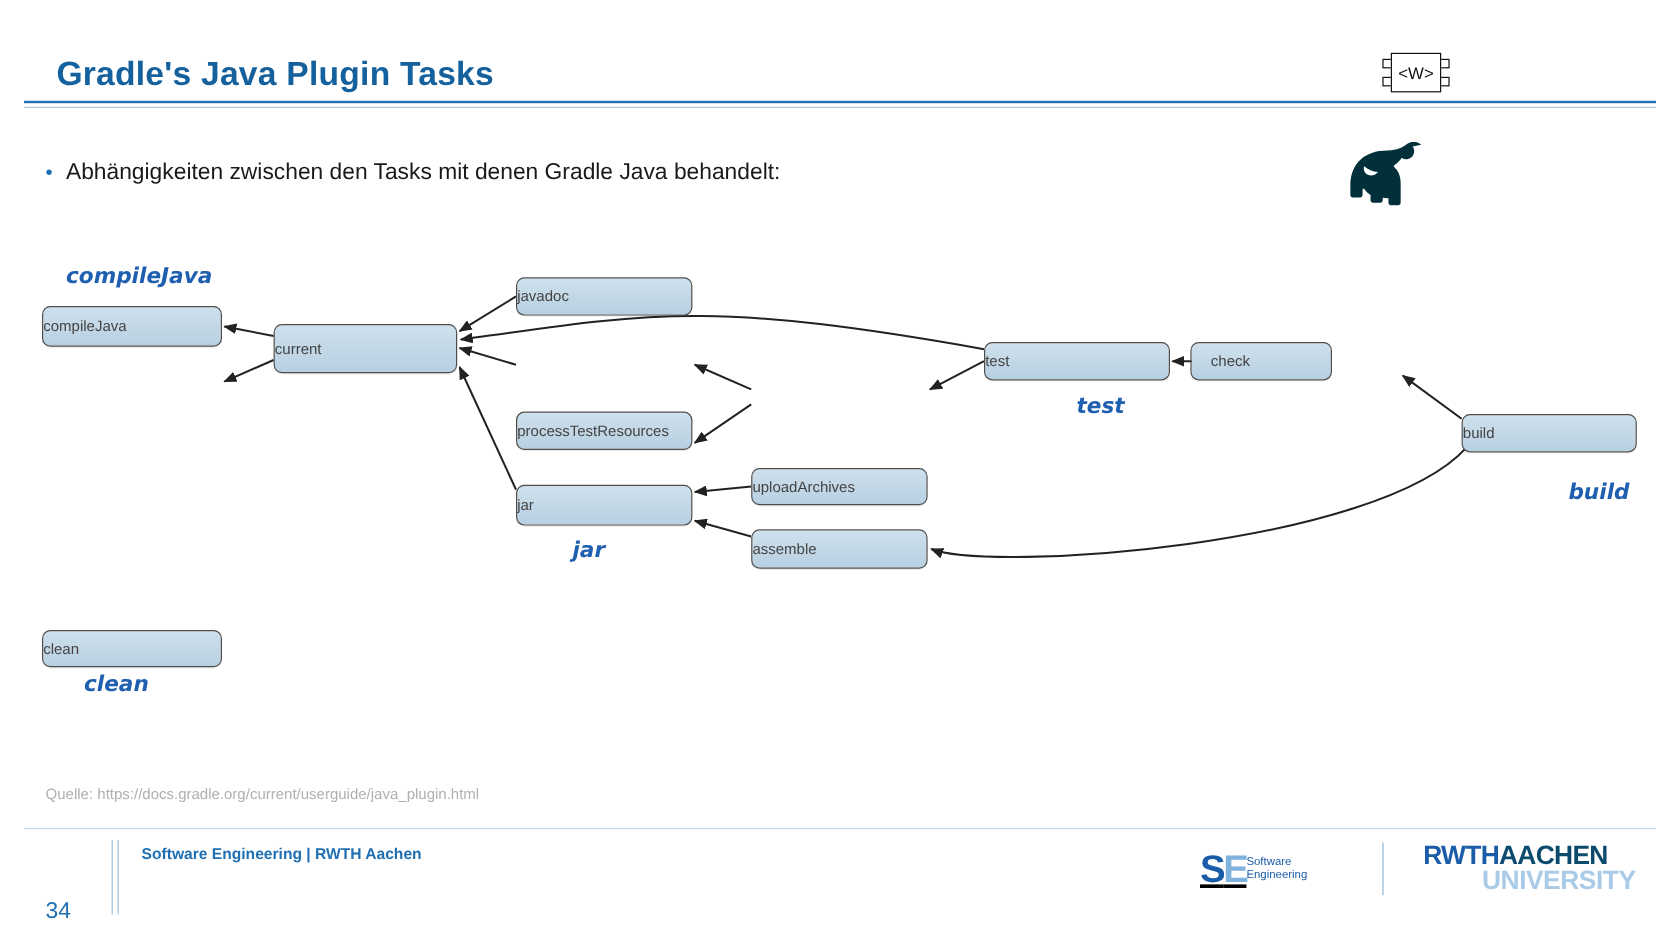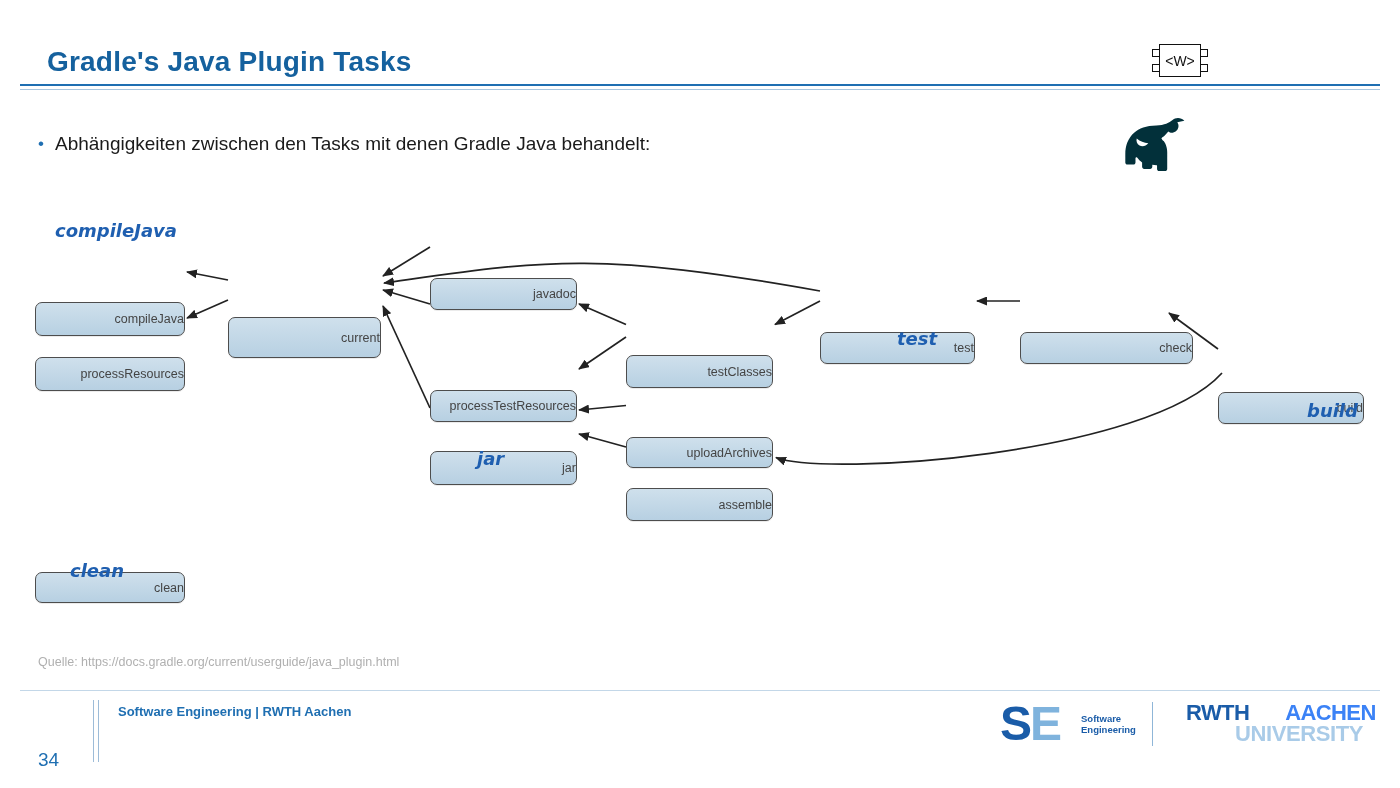--- a/index.html
+++ b/index.html
@@ -63,24 +63,23 @@
     font-size:38px;font-weight:bold;color:#02303a;letter-spacing:-.5px;
   }
 
   
   #diagram{position:absolute;left:0;top:200px;width:1400px;height:420px;}
   .edges{position:absolute;left:0;top:0;width:1400px;height:420px;}
   .node{
     position:absolute;box-sizing:border-box;
     background:linear-gradient(to bottom,#cfe0ec 0%,#b7d0e2 100%);
     border:1.6px solid #4d4d4d;border-radius:7px;
-    display:flex;align-items:center;justify-content:flex-end;
+    display:flex;align-items:center;justify-content:flex-start;
     font-size:12.5px;color:#444;
     box-shadow:0 1px 0 rgba(0,0,0,.08);
-    margin-top:47px;
   }
   .tasklabel{
     position:absolute;font-size:18px;font-style:italic;font-weight:bold;
     color:#1f5fb0;font-family:"DejaVu Sans",sans-serif;white-space:nowrap;
   }
 
   
   .source{
     position:absolute;left:38px;top:655px;
     font-size:12.5px;color:#b0b0b0;white-space:nowrap;
@@ -98,32 +97,32 @@
     position:absolute;left:93px;top:700px;width:6px;height:62px;
   }
   .foot-div i{position:absolute;top:0;width:0;height:62px;border-left:1px solid #9dbcd8;}
   .foot-div i:nth-child(1){left:0;}
   .foot-div i:nth-child(2){left:5px;}
   .footer-text{
     position:absolute;left:118px;top:704px;font-size:13px;color:#1f6fb2;white-space:nowrap;font-weight:bold;
   }
   
   .se-logo{position:absolute;left:1000px;top:700px;height:48px;display:flex;align-items:center;}
-  .se-mark{font-size:48px;font-weight:bold;line-height:44px;letter-spacing:-2px;}
+  .se-mark{font-size:32px;font-weight:bold;line-height:44px;letter-spacing:-2px;text-decoration:underline;}
   .se-s{color:#1a5ca8;}
   .se-e{color:#7fb3dd;}
-  .se-sub{margin-left:21px;font-size:9.5px;font-weight:bold;color:#1a5ca8;line-height:11px;}
+  .se-sub{margin-left:0;font-size:9.5px;font-weight:normal;color:#1a5ca8;line-height:11px;}
   .logo-sep{
     position:absolute;left:1152px;top:702px;width:0;height:44px;border-left:1.5px solid #8fb6d8;
   }
   
   .rwth-logo{position:absolute;left:1186px;top:702px;width:180px;line-height:21px;}
   .rwth-l1{font-size:22px;font-weight:bold;letter-spacing:-.6px;}
   .rwth-dark{color:#1a5ca8;}
-  .rwth-light{color:#3b82f6;padding-left:36px;}
+  .rwth-light{color:#0c4a6e;}
   .rwth-l2{font-size:22px;font-weight:bold;color:#a9cbe8;letter-spacing:-.4px;text-align:right;width:177px;}
 </style>
 </head>
 <body>
 
 <div class="slide-title">Gradle's Java Plugin Tasks</div>
 <div class="title-rule"></div>
 <div class="title-rule2"></div>
 
 <div class="w-icon">
@@ -167,39 +166,33 @@
         <path d="M1020,101 L977,101" marker-end="url(#ah)"></path>
         <path d="M1218,149 L1169,113" marker-end="url(#ah)"></path>
         <path d="M626,205.5 L579,210" marker-end="url(#ah)"></path>
         <path d="M626,247 L579,234" marker-end="url(#ah)"></path>
         <path d="M1222,173 C 1148,255 826,277 776,257.5" marker-end="url(#ah)"></path>
       </g>
   </svg>
 <div class="node" style="left: 35px; top: 55px; width: 150px; height: 34px;">
       <span>compileJava</span>
     </div>
-    <div class="node" style="left: 35px; top: 110px; width: 150px; height: 34px;">
-      <span>processResources</span>
-    </div>
     <div class="node" style="left: 228px; top: 70px; width: 153px; height: 41px;">
       <span>current</span>
     </div>
     <div class="node" style="left: 430px; top: 31px; width: 147px; height: 32px;">
       <span>javadoc</span>
     </div>
     <div class="node" style="left: 430px; top: 143px; width: 147px; height: 32px;">
       <span>processTestResources</span>
     </div>
-    <div class="node" style="left: 626px; top: 108px; width: 147px; height: 33px;">
-      <span>testClasses</span>
-    </div>
     <div class="node" style="left: 820px; top: 85px; width: 155px; height: 32px;">
       <span>test</span>
     </div>
-    <div class="node" style="left: 1020px; top: 85px; width: 173px; height: 32px;">
+    <div class="node" style="left: 992px; top: 85px; width: 118px; height: 32px; padding-left: 16px;">
       <span>check</span>
     </div>
     <div class="node" style="left: 1218px; top: 145px; width: 146px; height: 32px;">
       <span>build</span>
     </div>
     <div class="node" style="left: 430px; top: 204px; width: 147px; height: 34px;">
       <span>jar</span>
     </div>
     <div class="node" style="left: 626px; top: 190px; width: 147px; height: 31px;">
       <span>uploadArchives</span>

